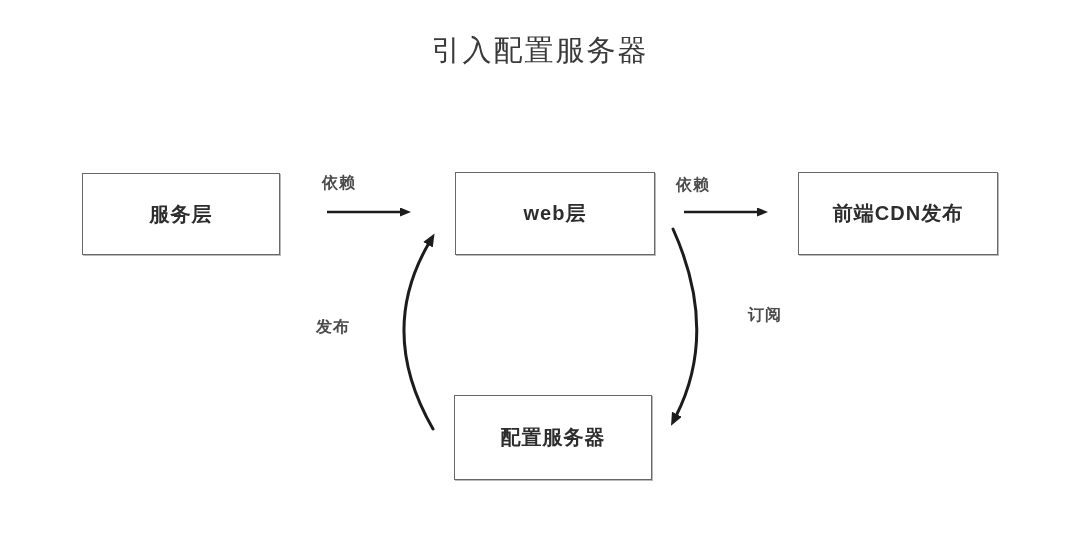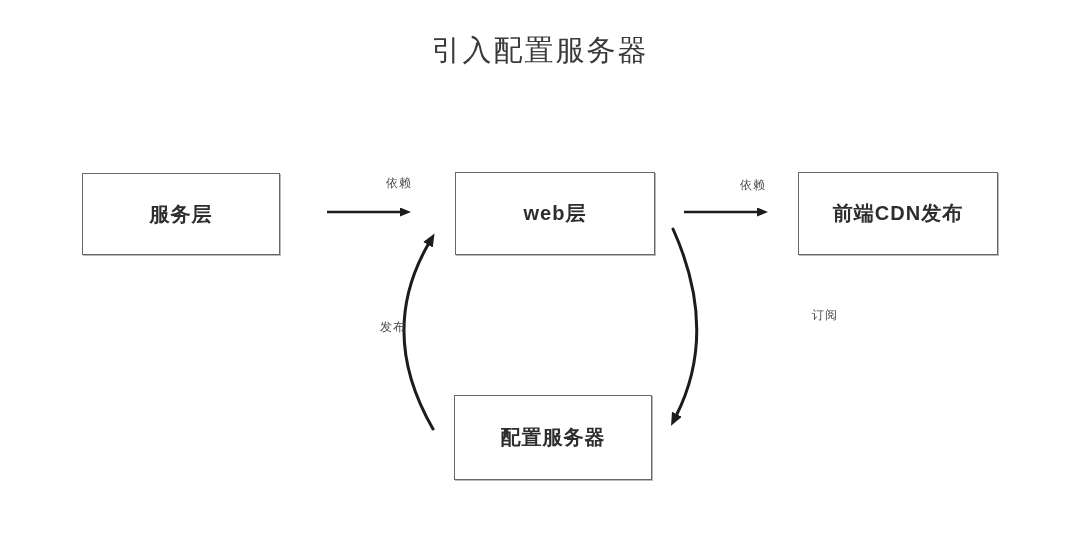--- a/index.html
+++ b/index.html
@@ -57,24 +57,24 @@
     color: var(--node-text, #2d2d2d);
     white-space: nowrap;
   }
   .node-service { left: 82px;  top: 173px; width: 198px; height: 82px; }
   .node-web     { left: 455px; top: 172px; width: 200px; height: 83px; }
   .node-cdn     { left: 798px; top: 172px; width: 200px; height: 83px; text-align: center; }
   .node-config  { left: 454px; top: 395px; width: 198px; height: 85px; }
   .edge-label {
     position: absolute;
     width: 90px;
-    text-align: right;
-    font-size: 12px;
+    text-align: left;
+    font-size: 16px;
     line-height: 26px;
-    font-weight: 400;
+    font-weight: 700;
     letter-spacing: 1px;
     color: var(--edge-text, #4a4a4a);
     white-space: nowrap;
   }
   .edge-label-depend-1 { left: 322px; top: 170px; }
   .edge-label-depend-2 { left: 676px; top: 172px; }
   .edge-label-publish  { left: 316px; top: 314px; }
   .edge-label-subscribe{ left: 748px; top: 302px; }
 </style>
 </head>

